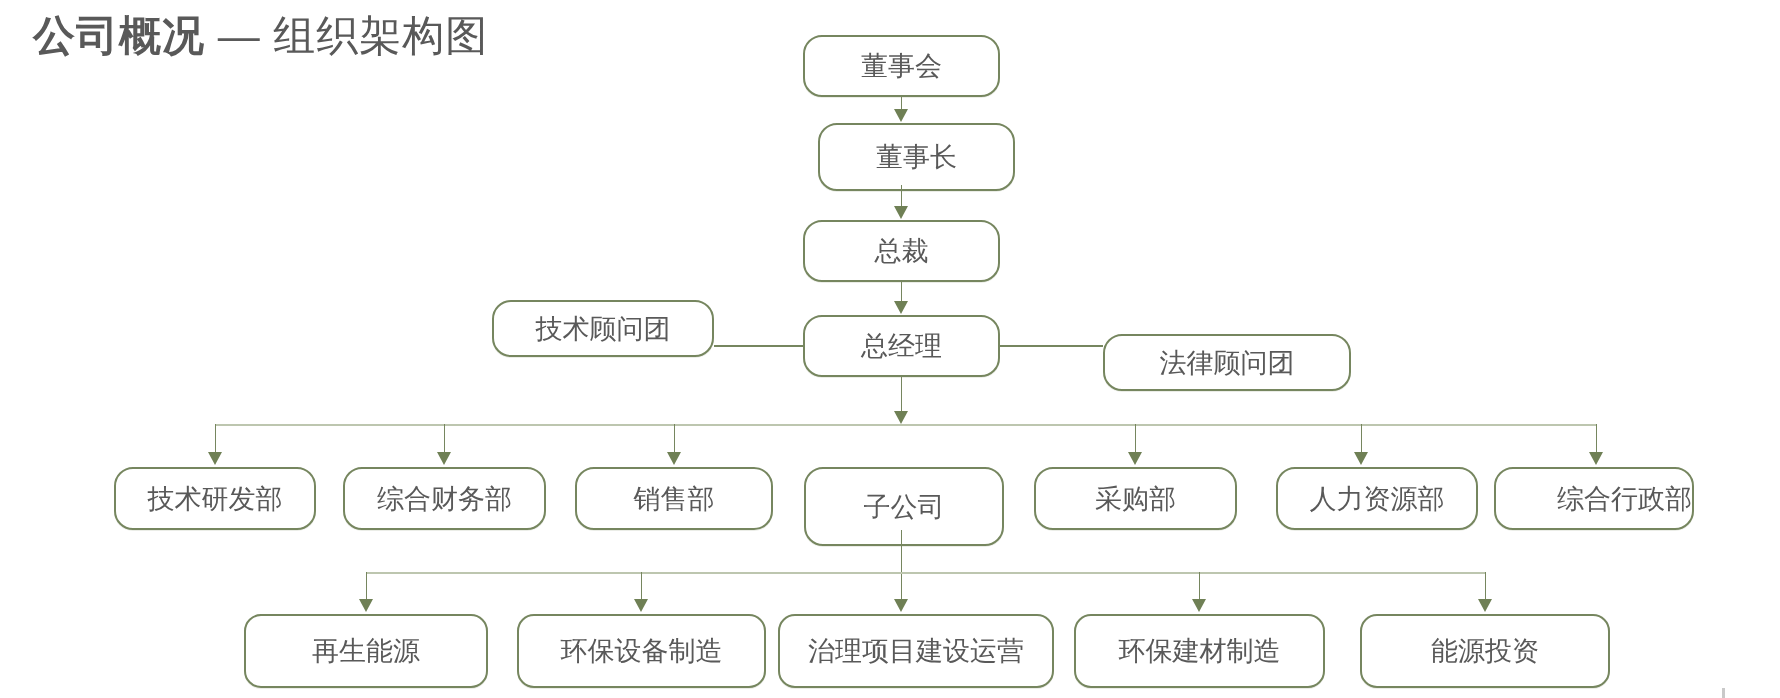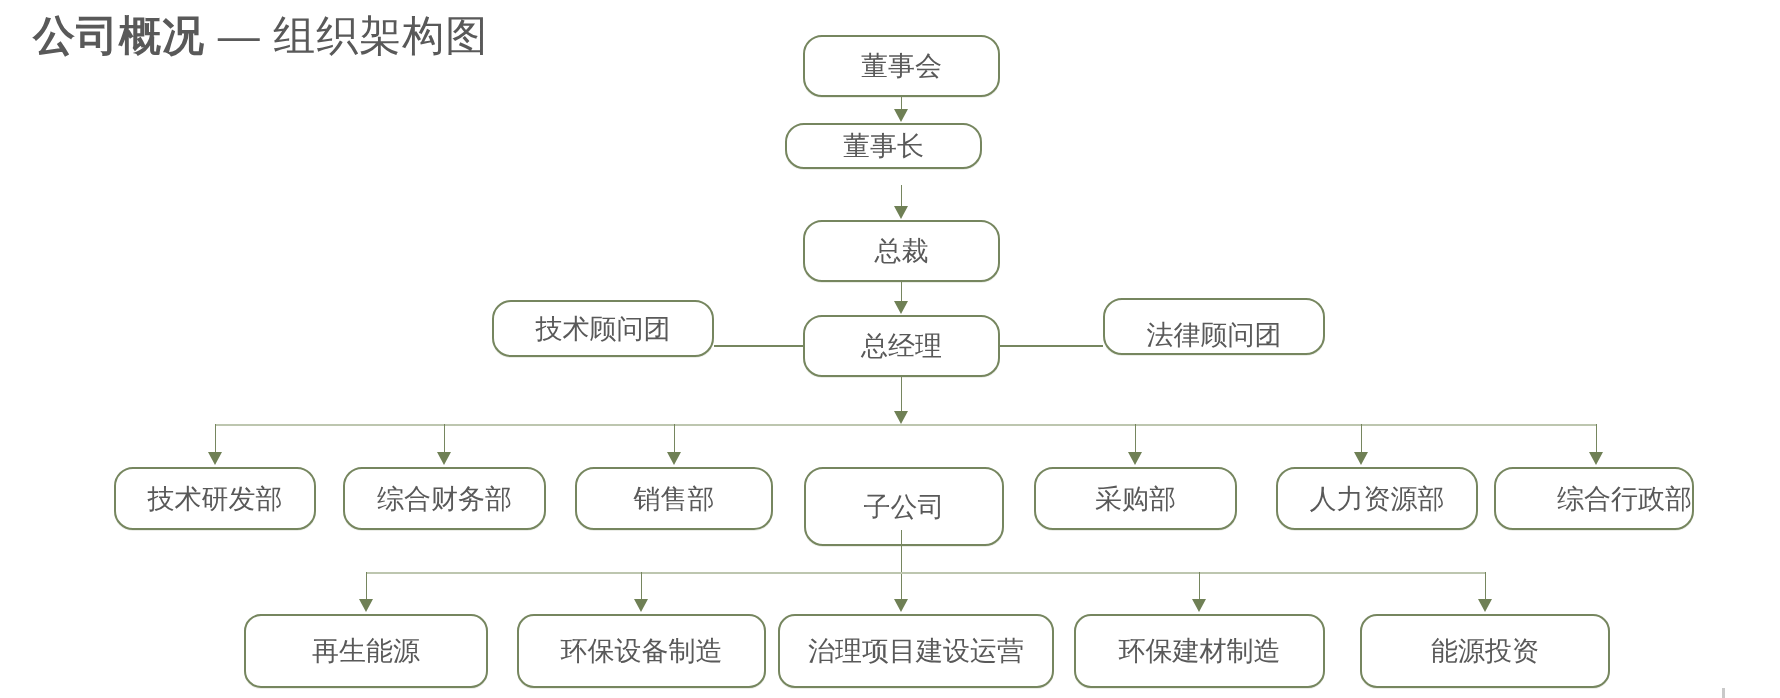--- a/index.html
+++ b/index.html
@@ -77,34 +77,34 @@
 
 <div class="canvas">
 
   <div class="page-title">
     <span class="t-bold">公司概况</span><span class="t-rest"> — 组织架构图</span>
   </div>
 
   <div class="node" style="left:803px; top:35px;  width:197px; height:62px;">
       <span>董事会</span>
     </div>
-  <div class="node" style="left:785px; top:123px; width:197px; height:46px;">
+  <div class="node" style="left:818px; top:123px; width:197px; height:68px;">
       <span>董事长</span>
     </div>
   <div class="node" style="left:803px; top:220px; width:197px; height:62px;">
       <span>总裁</span>
     </div>
   <div class="node" style="left:803px; top:315px; width:197px; height:62px;">
       <span>总经理</span>
     </div>
 
   <div class="node" style="left:492px;  top:300px; width:222px; height:57px;">
       <span>技术顾问团</span>
     </div>
-  <div class="node" style="left:1103px; top:298px; width:222px; height:57px;align-items:flex-end;">
+  <div class="node" style="left:1103px; top:334px; width:248px; height:57px;">
       <span>法律顾问团</span>
     </div>
 
   <div class="node" style="left:114px;  top:467px; width:202px; height:63px;">
       <span>技术研发部</span>
     </div>
   <div class="node" style="left:343px;  top:467px; width:203px; height:63px;">
       <span>综合财务部</span>
     </div>
   <div class="node" style="left:575px;  top:467px; width:198px; height:63px;text-align:center;">

